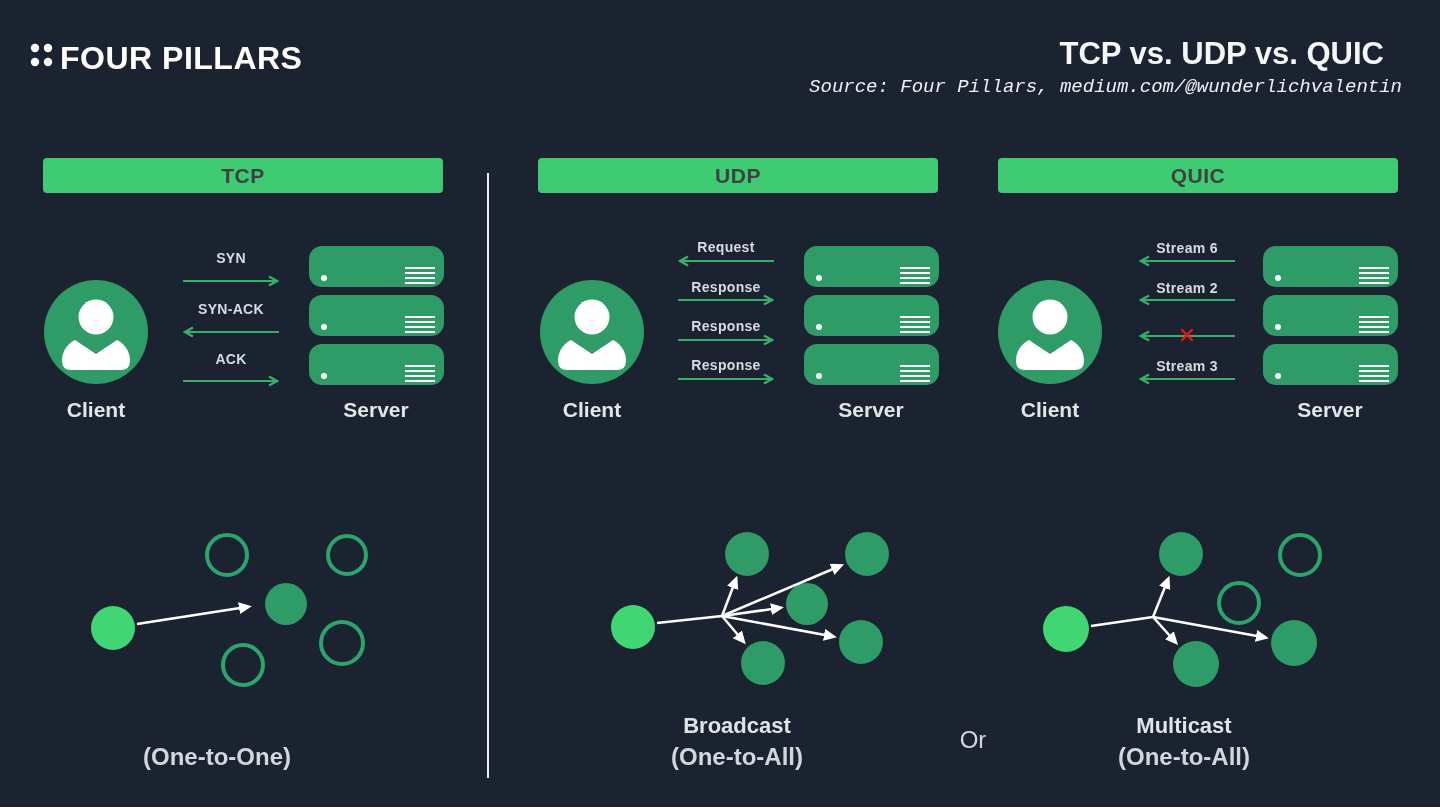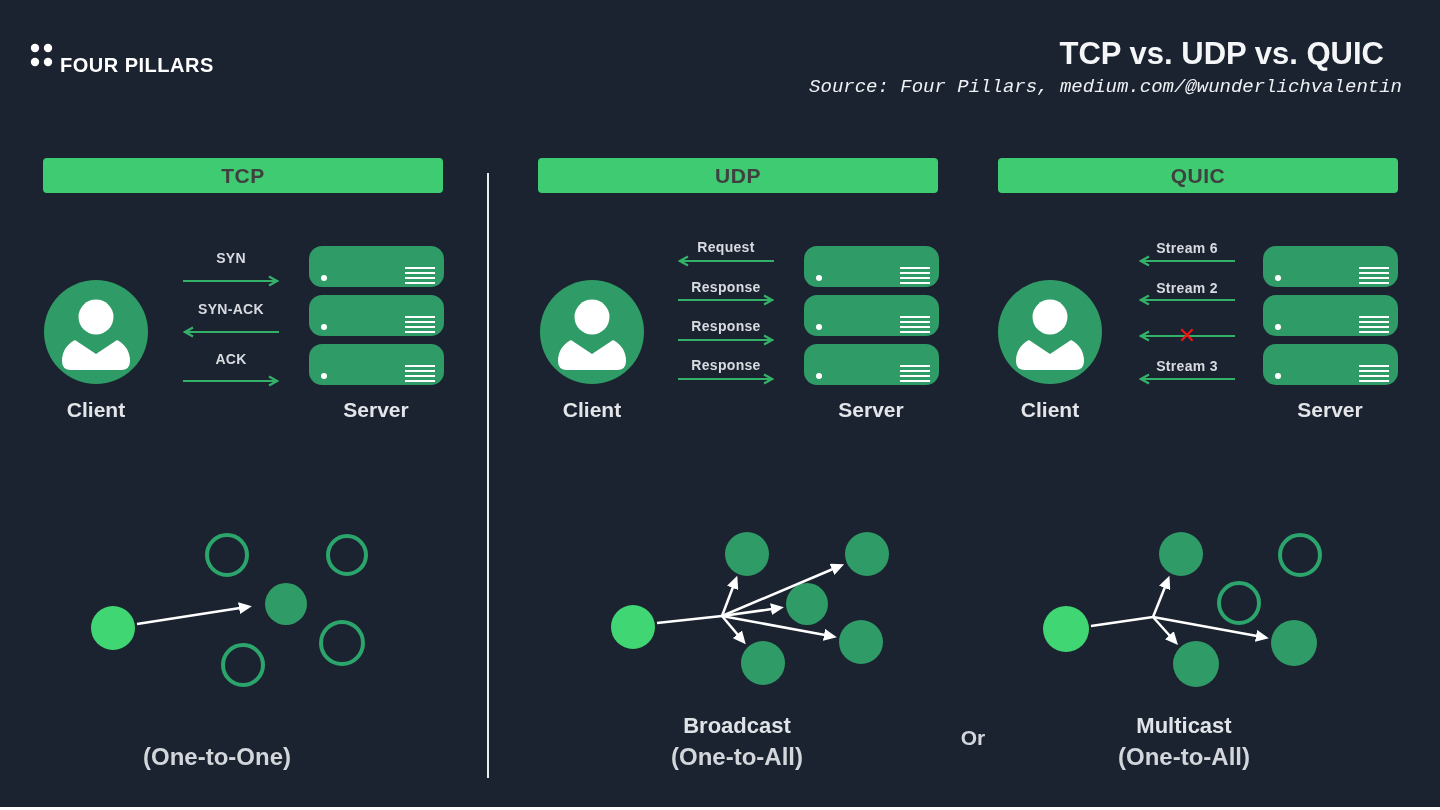--- a/index.html
+++ b/index.html
@@ -4,21 +4,21 @@
 <style>
   html,body{margin:0;padding:0;background:#10161f;}
   .stage{
     position:relative;width:1440px;height:810px;overflow:hidden;
     background:#1b2330;
     font-family:"Liberation Sans","DejaVu Sans",sans-serif;
     -webkit-font-smoothing:antialiased;
   }
   .abs{position:absolute;}
   
-  .brand-text{left:60px;top:40px;font-size:20px;font-weight:800;color:#ffffff;letter-spacing:.5px;margin-top:14px;}
+  .brand-text{left:60px;top:40px;font-size:32px;font-weight:800;color:#ffffff;letter-spacing:.5px;}
   .main-title{right:56px;top:36px;font-size:31px;font-weight:800;color:#f5f6f8;text-align:right;}
   .source-line{right:38px;top:76px;font-size:19px;font-style:italic;font-weight:500;color:#eef0f3;text-align:left;font-family:Liberation Mono, monospace;}
   
   .protocol-bar{
     top:158px;width:400px;height:35px;background:#3ecb71;border-radius:4px;
     color:#404040;font-size:21px;font-weight:800;text-align:center;line-height:35px;letter-spacing:.5px;
   }
   .divider{left:487px;top:173px;width:2px;height:605px;background:#e9ebee;}
   
   .role-label{top:398px;width:140px;text-align:center;font-size:21px;font-weight:800;color:#e3e5e9;}
@@ -27,21 +27,21 @@
   .server-dot{position:absolute;left:12px;bottom:6px;width:6px;height:6px;border-radius:50%;background:#ffffff;}
   .server-lines{position:absolute;right:9px;top:21px;width:30px;height:17px;
     background:repeating-linear-gradient(#ffffff 0,#ffffff 2px,transparent 2px,transparent 5px);}
   
   .msg-label{width:100px;text-align:center;font-size:14px;font-weight:800;color:#d8dbe0;letter-spacing:.3px;}
   .msg-arrow{width:96px;height:12px;}
   .blocked-x{width:96px;text-align:center;font-size:22px;font-weight:800;color:#f01414;line-height:22px;}
   
   .cast-title{top:713px;width:220px;text-align:center;font-size:22px;font-weight:800;color:#e0e3e7;}
   .cast-subtitle{top:743px;width:220px;text-align:center;font-size:24px;font-weight:700;color:#d3d6db;}
-  .or-label{left:933px;top:726px;width:80px;text-align:center;font-size:21px;font-weight:700;color:#d3d6db;}
+  .or-label{left:933px;top:726px;width:80px;text-align:center;font-size:24px;font-weight:400;color:#d3d6db;}
   .bottom-strip{left:0;top:807px;width:1440px;height:3px;background:#ffffff;}
 </style>
 </head>
 <body>
 
 <div class="stage">
 
   <svg class="abs" style="left:30px;top:43px" width="24" height="25">
     <circle cx="5" cy="5" r="4.2" fill="#ffffff"></circle>
     <circle cx="18" cy="5" r="4.2" fill="#ffffff"></circle>

